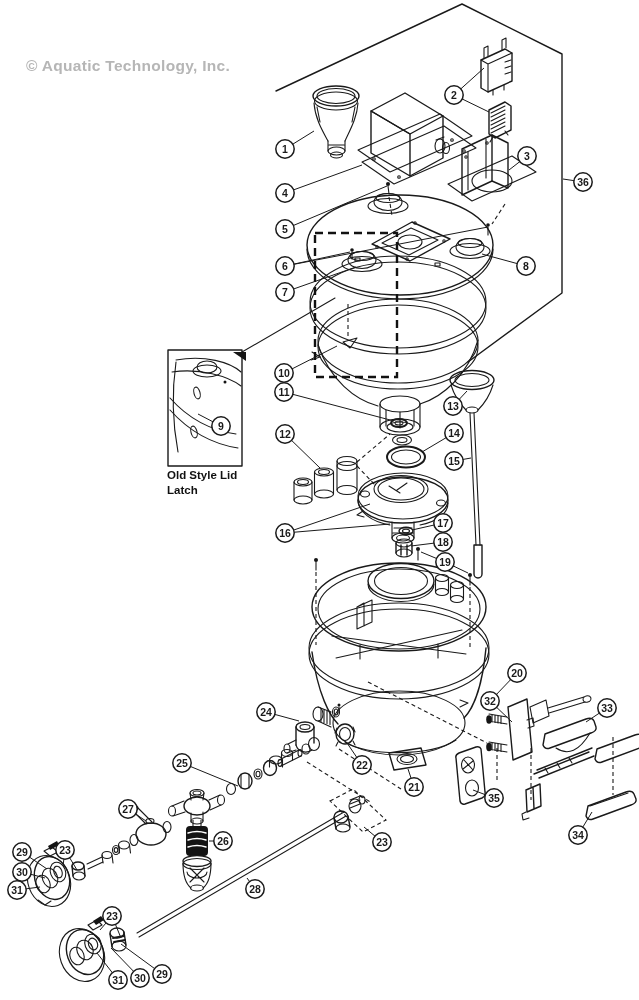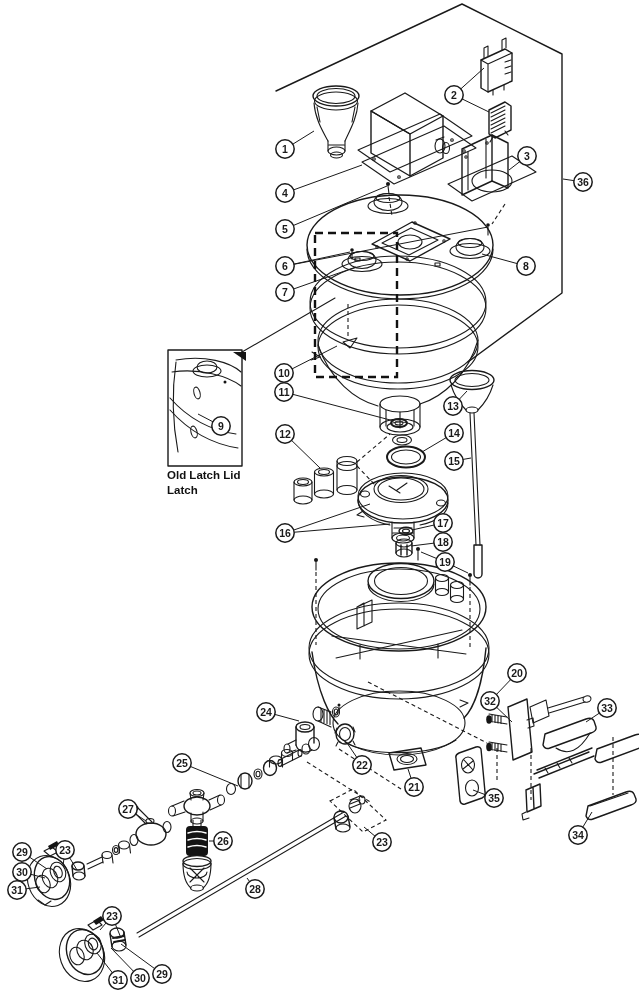--- a/index.html
+++ b/index.html
@@ -616,18 +616,19 @@
         <circle cx="494" cy="798" r="9.2" fill="#ffffff" stroke="#1a1a1a" stroke-width="1.5"></circle>
         <text x="494" y="801.6" text-anchor="middle" font-family="&quot;Liberation Sans&quot;, sans-serif" font-size="10.5" font-weight="bold" fill="#1a1a1a">35</text>
       </g>
       <g>
         <line x1="583" y1="182" x2="563" y2="179" stroke="#1a1a1a" stroke-width="1"></line>
         <circle cx="583" cy="182" r="9.2" fill="#ffffff" stroke="#1a1a1a" stroke-width="1.5"></circle>
         <text x="583" y="185.6" text-anchor="middle" font-family="&quot;Liberation Sans&quot;, sans-serif" font-size="10.5" font-weight="bold" fill="#1a1a1a">36</text>
       </g>
     </svg>
 
+  <div class="watermark">© Aquatic Technology, Inc.</div>
 
   <div class="inset-label">
-    <div>Old Latch Lid</div>
+    <div>Old Style Lid</div>
     <div>Latch</div>
   </div>
 </div>
 
 </body></html>

